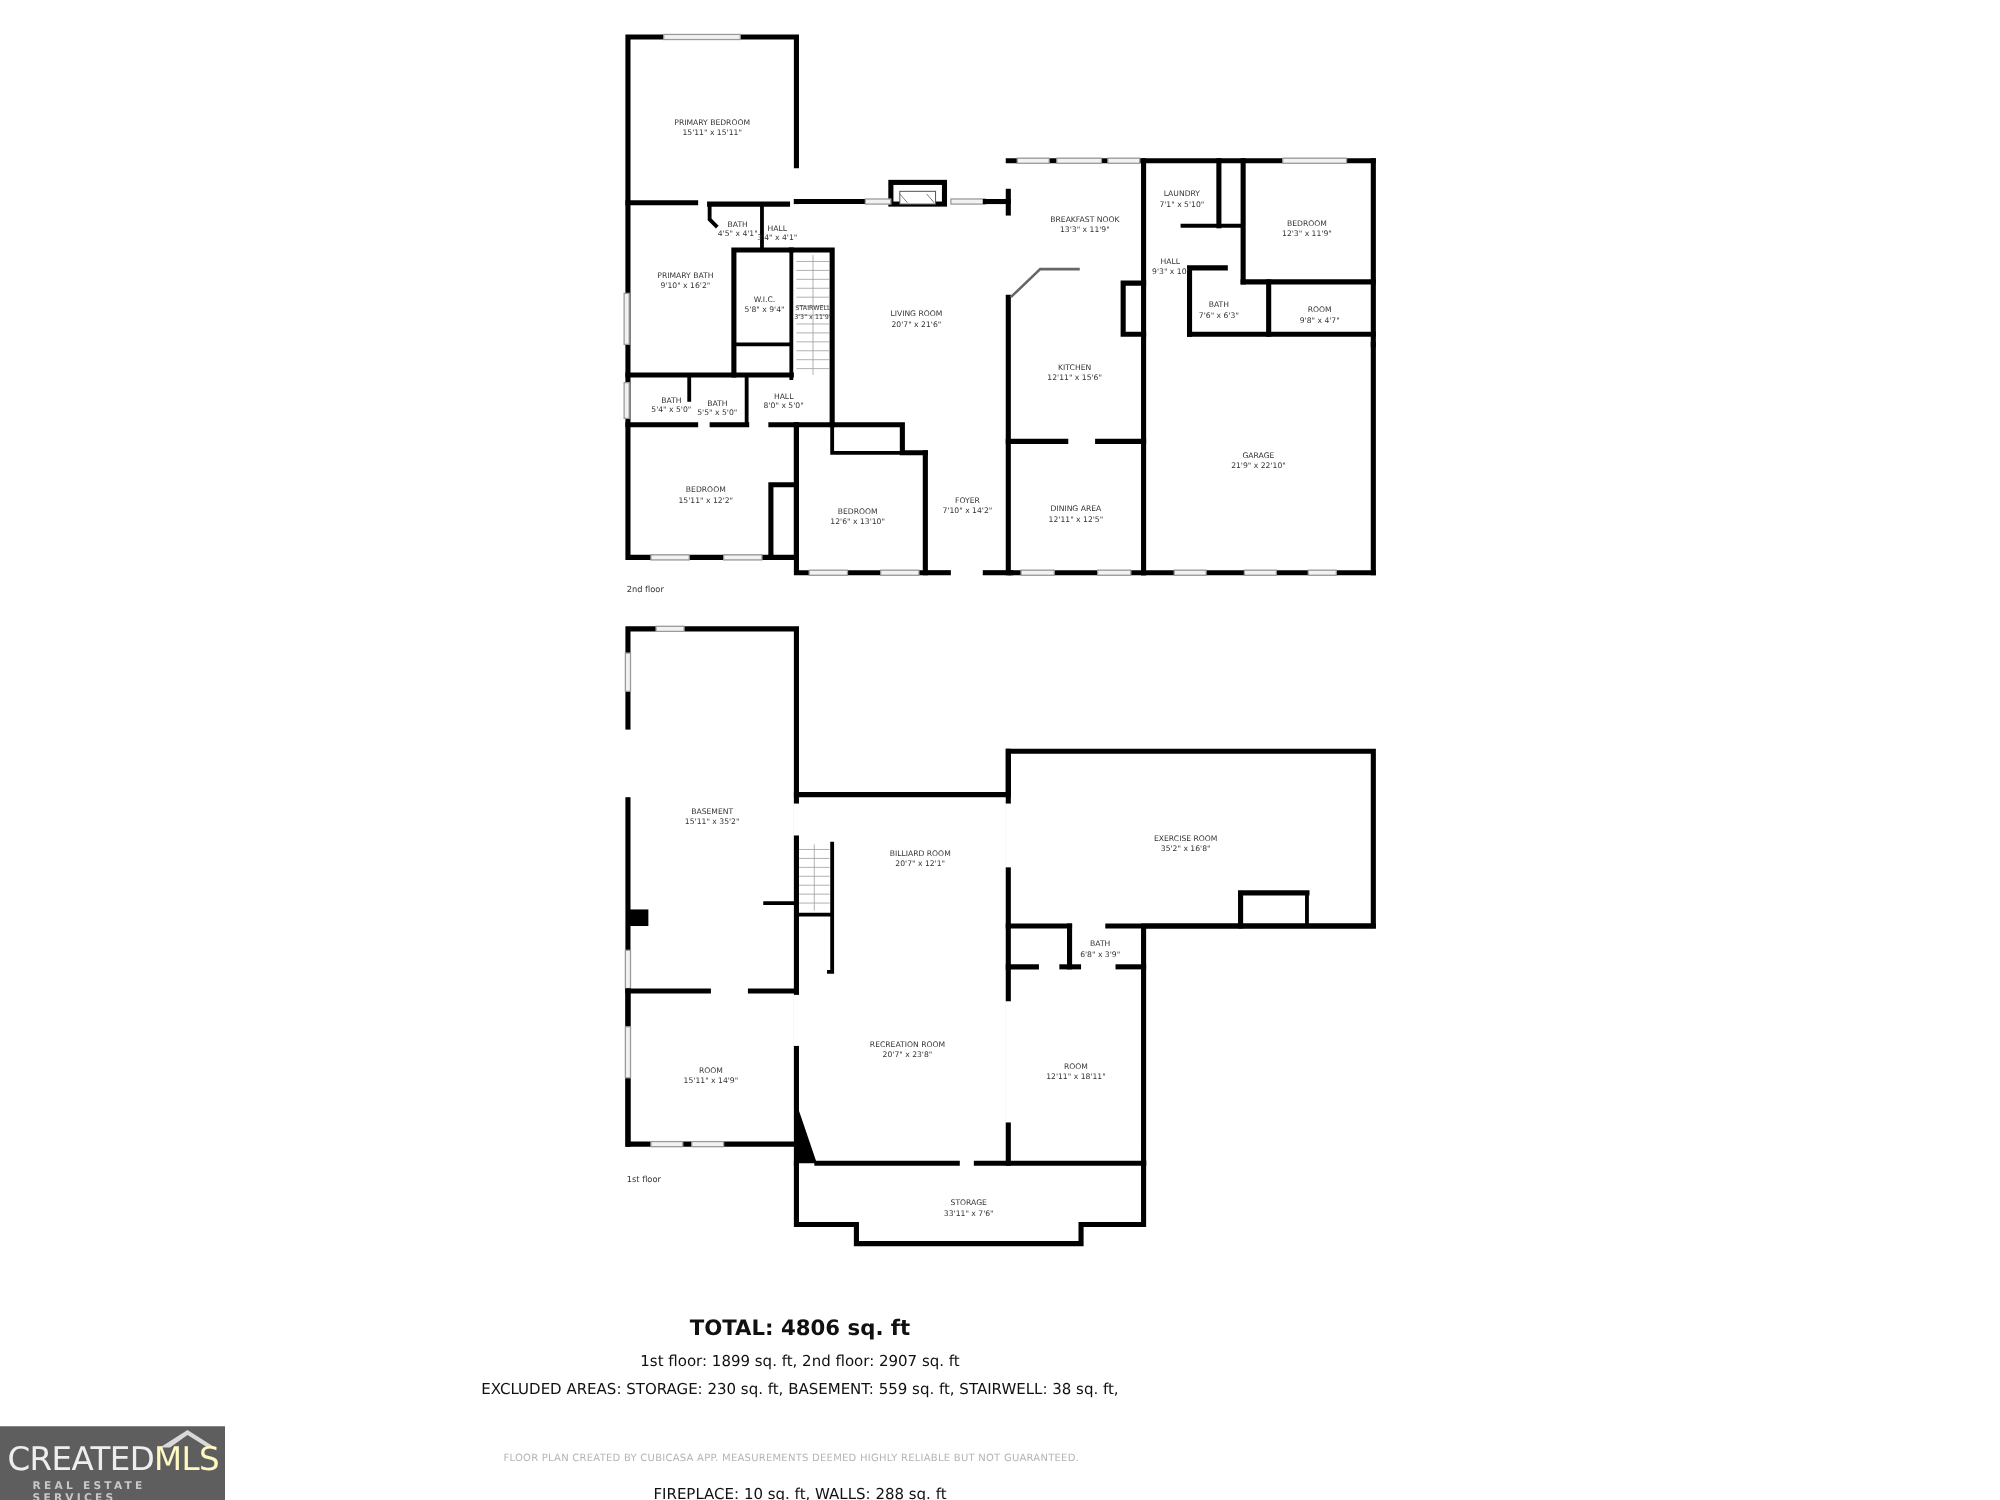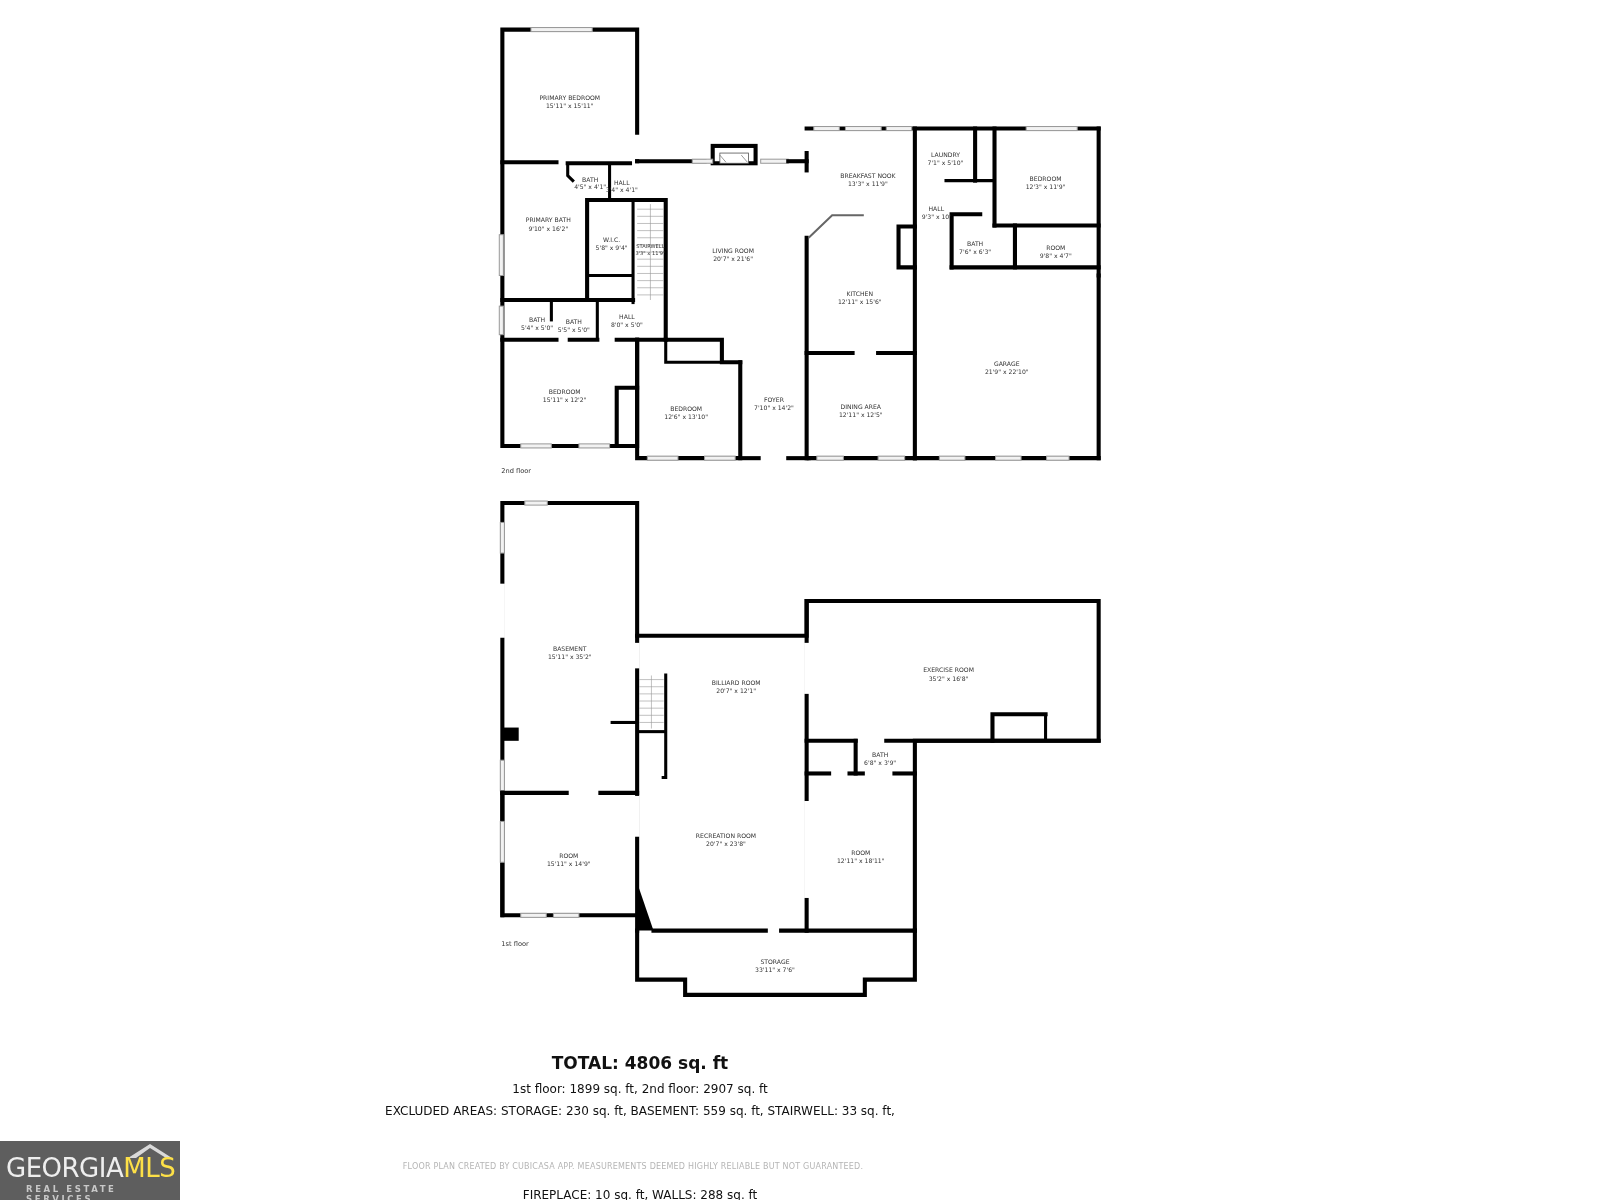--- a/index.html
+++ b/index.html
@@ -12,21 +12,21 @@
   .lbl{font-family:"DejaVu Sans",sans-serif;font-size:6px;fill:#333;text-anchor:middle;}
   .flbl{font-family:"DejaVu Sans",sans-serif;font-size:6.5px;fill:#333;}
   .summary{position:absolute;left:0;width:1280px;text-align:center;color:#111;font-family:"DejaVu Sans",sans-serif;}
   .total{top:1053px;font-size:17px;font-weight:bold;}
   .line{font-size:12px;line-height:22px;}
   .l1{top:1078px;} .l2{top:1100px;} .l3{top:1184px;}
   .disclaimer{position:absolute;top:1162px;left:0;width:1266px;text-align:center;font-size:8px;color:#b5b5b5;letter-spacing:0.2px;}
   .logo{position:absolute;left:0;top:1141px;width:180px;height:59px;background:#5e5e5e;}
   .logo .roof{position:absolute;left:128px;top:2px;}
   .logo .brand{position:absolute;left:6px;top:12px;font-size:26px;color:#eeeeee;letter-spacing:-0.5px;font-family:"DejaVu Sans",sans-serif;}
-  .logo .brand .mls{color:#fde047;}
+  .logo .brand .mls{color:#fef9c3;}
   .logo .sub{position:absolute;left:26px;top:43px;font-size:8.5px;color:#c8c8c8;letter-spacing:2.6px;font-weight:bold;}
 </style>
 </head>
 <body>
 
 <svg id="plan" viewBox="0 0 1567 1176" preserveAspectRatio="none" xmlns="http://www.w3.org/2000/svg">
 
   <g>
 
     <polyline class="w" points="624,130 624,29 492,29 492,437 604,437"></polyline>
@@ -215,23 +215,23 @@
     <text class="lbl" x="557" y="841"><tspan x="557">ROOM</tspan><tspan x="557" dy="8">15'11" x 14'9"</tspan></text>
     <text class="lbl" x="711" y="821"><tspan x="711">RECREATION ROOM</tspan><tspan x="711" dy="8">20'7" x 23'8"</tspan></text>
     <text class="lbl" x="843" y="838"><tspan x="843">ROOM</tspan><tspan x="843" dy="8">12'11" x 18'11"</tspan></text>
     <text class="lbl" x="759" y="945"><tspan x="759">STORAGE</tspan><tspan x="759" dy="8">33'11" x 7'6"</tspan></text>
     <text class="flbl" x="491" y="927">1st floor</text>
   </g>
 </svg>
 
 <div class="summary total">TOTAL: 4806 sq. ft</div>
 <div class="summary line l1">1st floor: 1899 sq. ft, 2nd floor: 2907 sq. ft</div>
-<div class="summary line l2">EXCLUDED AREAS: STORAGE: 230 sq. ft, BASEMENT: 559 sq. ft, STAIRWELL: 33 sq. ft,</div>
+<div class="summary line l2">EXCLUDED AREAS: STORAGE: 230 sq. ft, BASEMENT: 559 sq. ft, STAIRWELL: 38 sq. ft,</div>
 <div class="summary line l3">FIREPLACE: 10 sq. ft, WALLS: 288 sq. ft</div>
 <div class="disclaimer">FLOOR PLAN CREATED BY CUBICASA APP. MEASUREMENTS DEEMED HIGHLY RELIABLE BUT NOT GUARANTEED.</div>
 
 <div class="logo">
   <svg class="roof" width="44" height="16" viewBox="0 0 44 16">
     <polygon points="0,15 22,1 44,15 38,15 22,5 8,15" fill="#d9d9d9"></polygon>
   </svg>
-  <div class="brand"><span>GEORGIA</span><span class="mls">MLS</span></div>
+  <div class="brand"><span>CREATED</span><span class="mls">MLS</span></div>
   <div class="sub">REAL ESTATE SERVICES</div>
 </div>
 
 </body></html>

